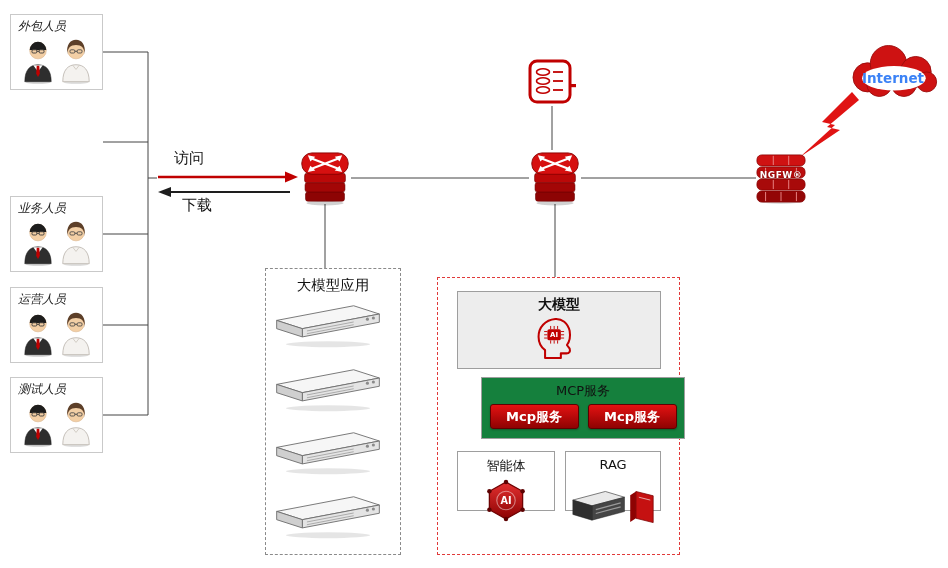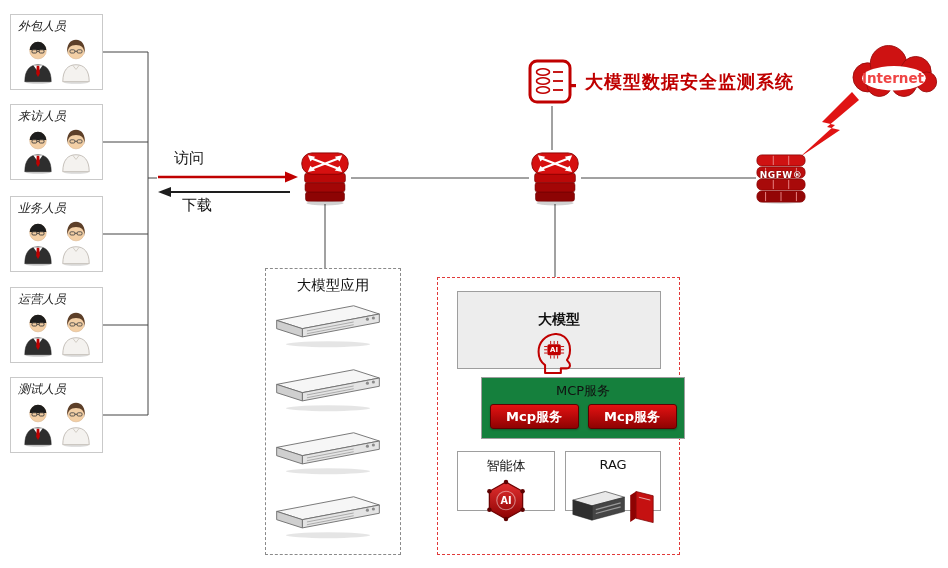--- a/index.html
+++ b/index.html
@@ -11,30 +11,30 @@
 
   .user-box { position:absolute; left:10px; width:93px; height:76px; border:1px solid #c9c9c9; background:#fff;font-style:italic; }
   .user-label { font-size:12px; color:#222; padding:3px 0 0 7px; }
   .persons { display:flex; justify-content:center; gap:4px; margin-top:0px; }
   .person { width:34px; height:50px; }
 
   .flow-label { position:absolute; font-size:15px; color:#111; }
 
   .sys-title { position:absolute; left:585px; top:70px; font-size:18px; font-weight:700; color:#bf0000; letter-spacing:1px; white-space:nowrap; }
 
-  .internet-label { left:853px; top:70px; width:80px; text-align:center; font-size:13.5px; font-weight:700; color:#ef4444; }
+  .internet-label { left:853px; top:70px; width:80px; text-align:center; font-size:13.5px; font-weight:700; color:#3b82f6; }
   .ngfw-label { left:753px; top:170px; width:56px; text-align:center; font-size:9px; font-weight:700; color:#fff; text-shadow:0 0 2px #5a0000; letter-spacing:.5px; }
 
   .app-zone { position:absolute; left:265px; top:268px; width:136px; height:287px; border:1.5px dashed #8a8a8a; background:#fff; }
   .zone-title { text-align:center; font-size:14.5px; color:#111; padding-top:7px; }
   .server { position:absolute; left:7px; width:110px; height:52px; }
 
   .model-zone { position:absolute; left:437px; top:277px; width:243px; height:278px; border:1.5px dashed #e03a3a; background:#fff; }
   .model-box { position:absolute; left:19px; top:13px; width:204px; height:78px; background:#ededed; border:1px solid #9e9e9e; text-align:center; }
-  .model-box-title { font-size:14px; font-weight:700; padding-top:19px; }
+  .model-box-title { font-size:14px; font-weight:700; padding-top:4px; }
   .ai-head { width:52px; height:47px; margin-top:1px; }
 
   .mcp-box { position:absolute; left:19px; top:99px; width:204px; height:62px; border:1px solid #9e9e9e; background:#15803d;margin-left:24px; }
   .mcp-title { text-align:center; font-size:13px; padding-top:4px; }
   .mcp-buttons { display:flex; justify-content:center; gap:9px; margin-top:4px; }
   .mcp-btn { width:89px; height:25px; background:linear-gradient(#e31212,#8f0202); border:1.6px solid #5f0000; border-radius:3px; color:#fff; font-size:13px; font-weight:700; display:flex; align-items:center; justify-content:center; box-shadow:0 1px 2px rgba(0,0,0,.3); }
 
   .sub-box { position:absolute; top:173px; height:60px; border:1px solid #9e9e9e; background:#fff; text-align:center; }
   .agent-box { left:19px; width:98px; }
   .rag-box { left:127px; width:96px; }
@@ -152,31 +152,20 @@
     <div class="user-label">外包人员</div>
     <div class="persons">
       <svg class="person">
           <use href="#sym-man"></use>
         </svg>
       <svg class="person">
           <use href="#sym-woman"></use>
         </svg>
     </div>
   </div>
-  <div class="user-box" style="top:104px">
-    <div class="user-label">来访人员</div>
-    <div class="persons">
-      <svg class="person">
-          <use href="#sym-man"></use>
-        </svg>
-      <svg class="person">
-          <use href="#sym-woman"></use>
-        </svg>
-    </div>
-  </div>
   <div class="user-box" style="top:287px">
     <div class="user-label">运营人员</div>
     <div class="persons">
       <svg class="person">
           <use href="#sym-man"></use>
         </svg>
       <svg class="person">
           <use href="#sym-woman"></use>
         </svg>
     </div>
@@ -210,21 +199,20 @@
   <svg class="abs" style="left:299px;top:149px;width:52px;height:58px">
       <use href="#sym-switch"></use>
     </svg>
   <svg class="abs" style="left:529px;top:149px;width:52px;height:58px">
       <use href="#sym-switch"></use>
     </svg>
 
   <svg class="abs" style="left:526px;top:58px;width:52px;height:48px">
       <use href="#sym-monitor"></use>
     </svg>
-  <div class="sys-title">大模型数据安全监测系统</div>
 
   <svg class="abs" style="left:843px;top:40px;width:100px;height:62px">
       <use href="#sym-cloud"></use>
     </svg>
   <div class="abs internet-label">Internet</div>
 
   <svg class="abs" style="left:753px;top:152px;width:56px;height:52px">
       <use href="#sym-ngfw"></use>
     </svg>
   <div class="abs ngfw-label">NGFW®</div>

